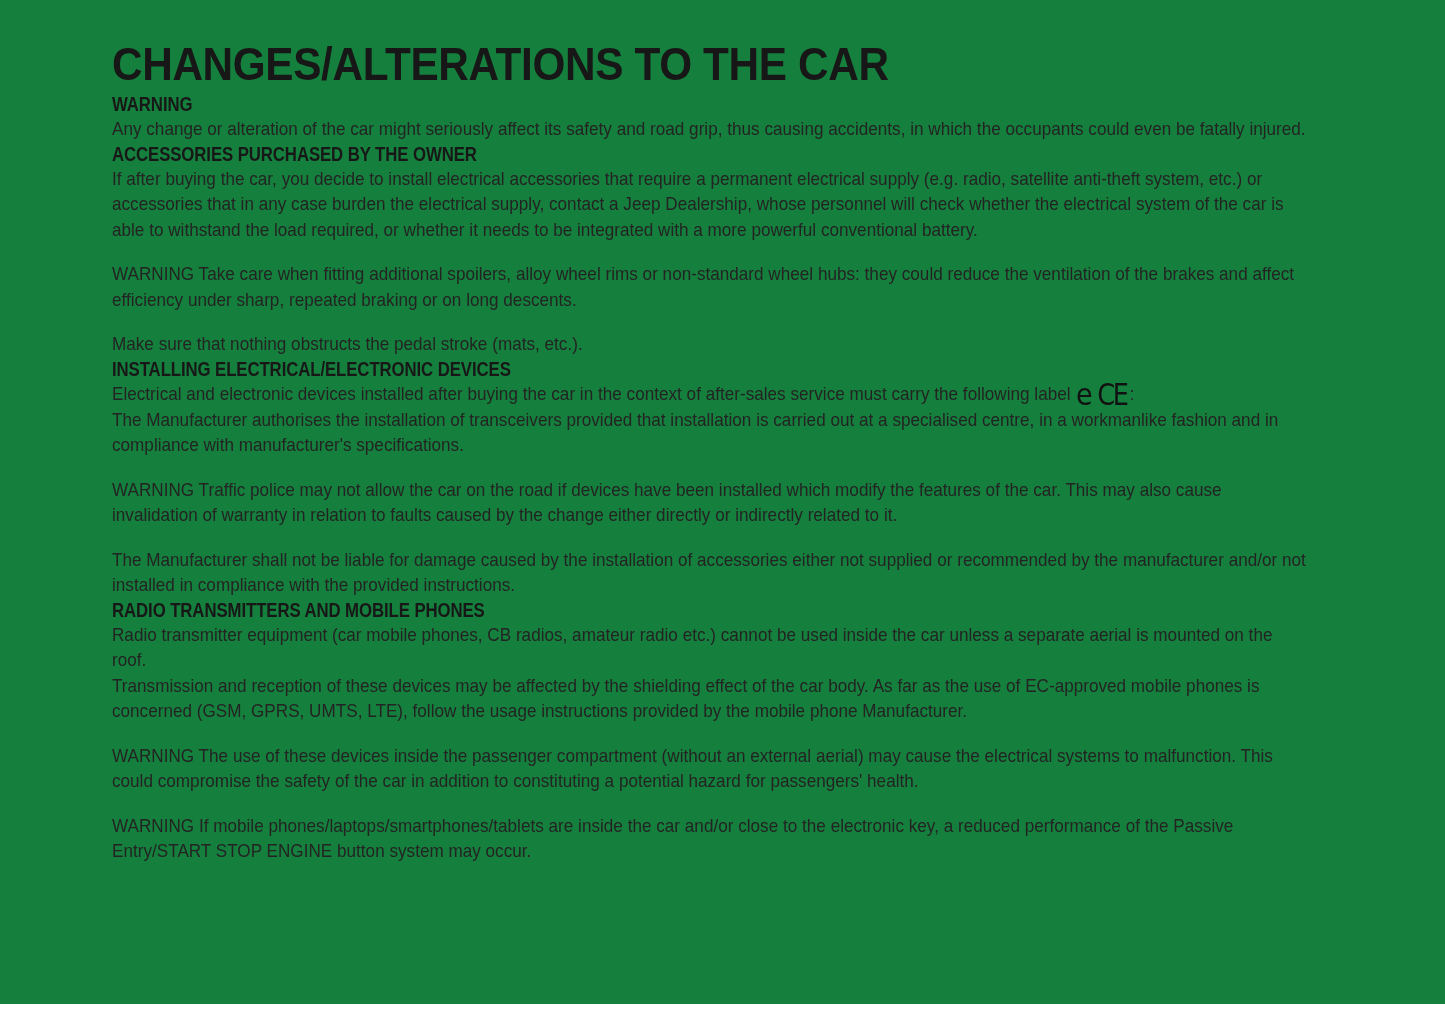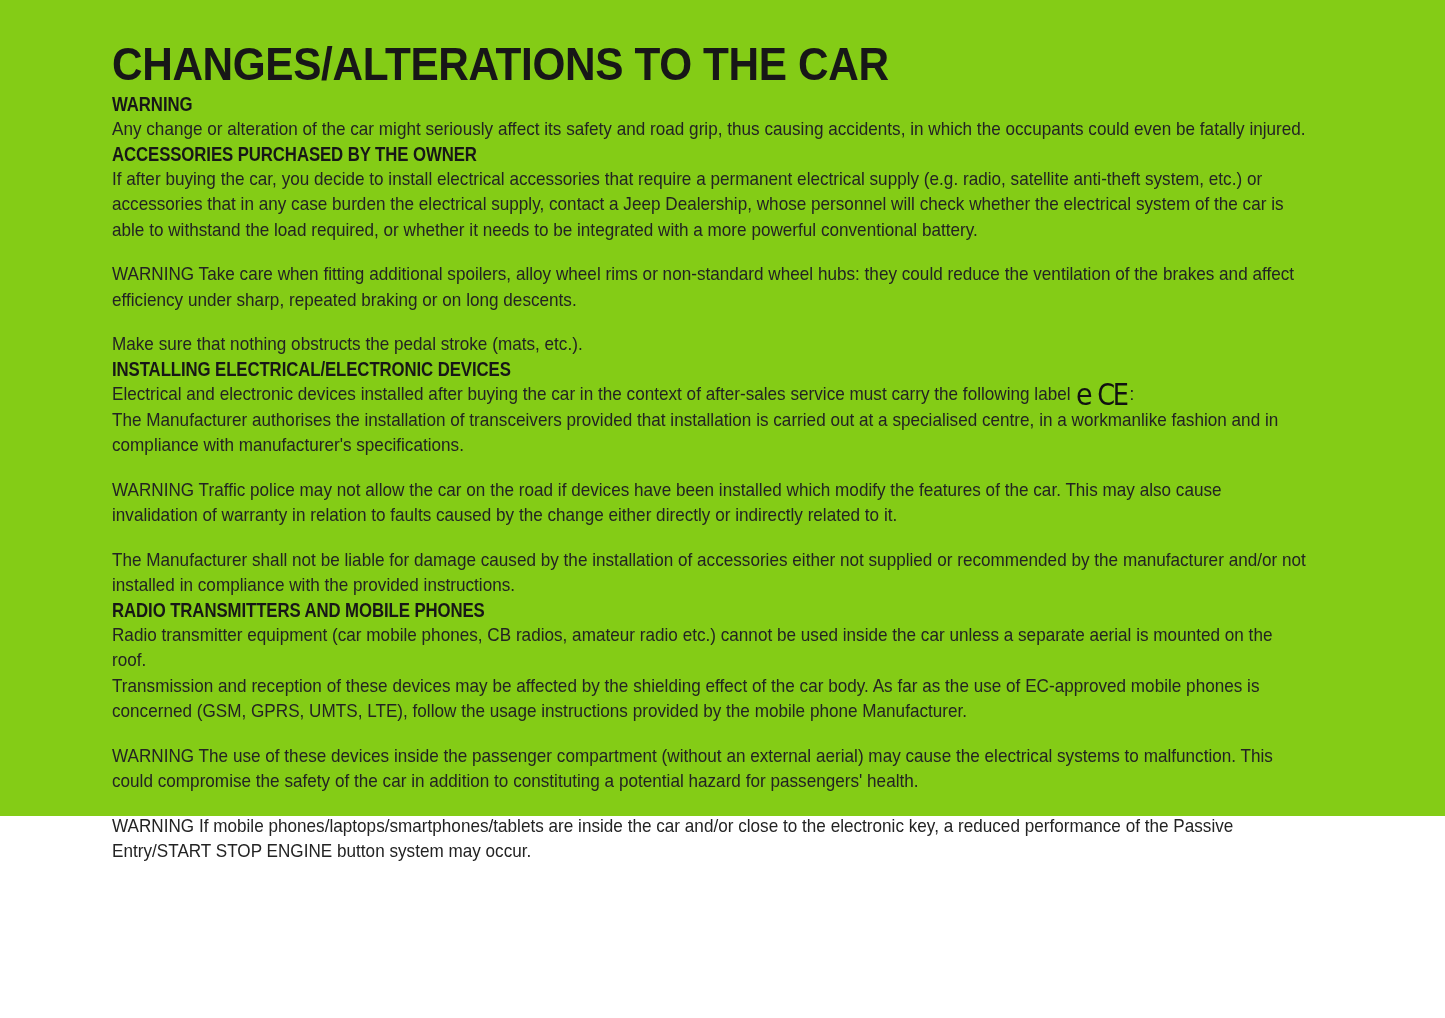--- a/index.html
+++ b/index.html
@@ -11,22 +11,22 @@
     width: 1445px;
     height: 1018px;
     overflow: hidden;
     font-family: "Liberation Sans", "DejaVu Sans", sans-serif;
     color: #1a1a1a;
     -webkit-font-smoothing: antialiased;
   }
   .page {
     position: relative;
     width: 1445px;
-    height: 816px;
-    background: #84cc16;
+    height: 1004px;
+    background: #15803d;
     box-sizing: border-box;
     padding: 40px 112px 0 112px;
   }
   .content {
     width: 1198px;
   }
 
   
   .doc-title {
     font-family: "Liberation Sans Narrow", "Liberation Sans", sans-serif;

